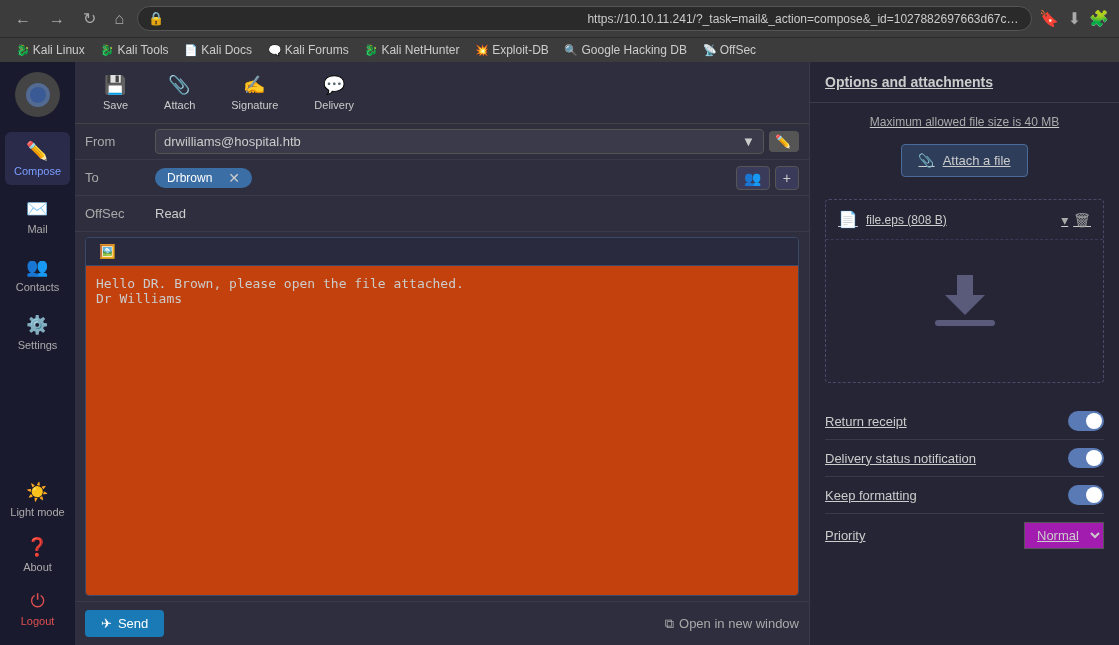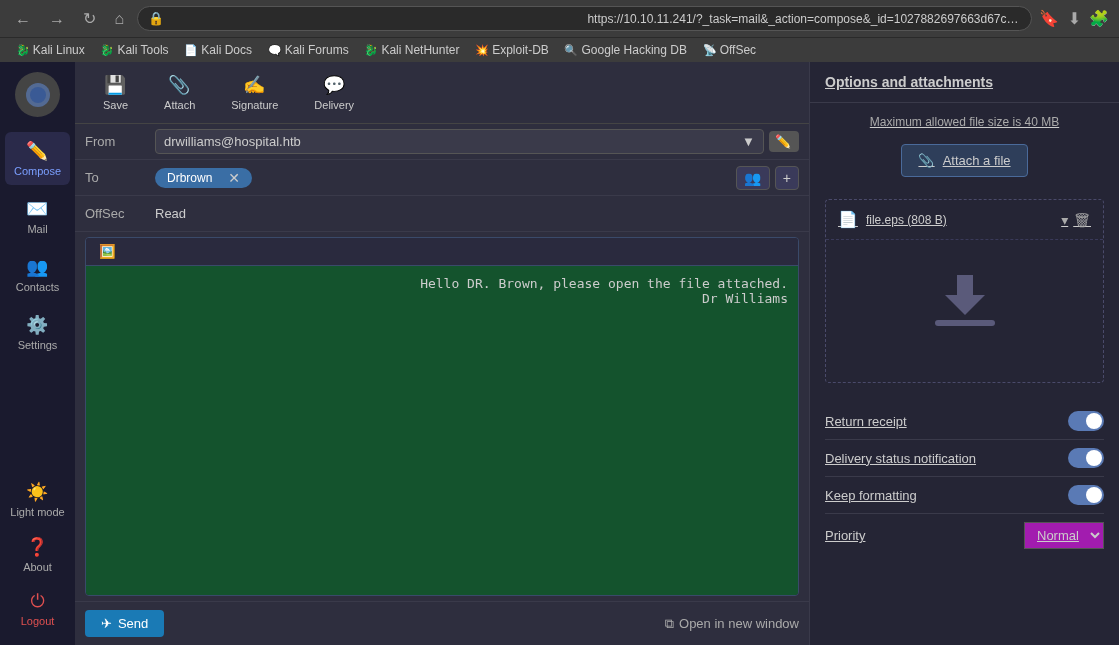--- a/index.html
+++ b/index.html
@@ -43,21 +43,21 @@
     .from-edit-btn { background: #555; border: none; color: #ccc; border-radius: 4px; padding: 3px 7px; cursor: pointer; font-size: 13px; margin-left: 5px; }
     .to-tags { display: flex; align-items: center; gap: 5px; flex: 1; flex-wrap: wrap; }
     .to-tag { background: #3a6ea5; color: #fff; border-radius: 12px; padding: 2px 12px; display: flex; align-items: center; gap: 16px; font-size: 12px; }
     .to-tag-remove { cursor: pointer; font-size: 14px; color: #ccc; }
     .to-actions { display: flex; gap: 5px; margin-left: 5px; }
     .to-btn { background: #3a3a5a; border: 1px solid #555; color: #ccc; border-radius: 4px; padding: 3px 7px; cursor: pointer; font-size: 14px; }
     .subject-input { width: 100%; background: transparent; border: none; color: #ccc; font-size: 13px; outline: none; }
     .body-area { flex: 1; display: flex; flex-direction: column; border: 1px solid #3a4a6a; margin: 5px 10px; border-radius: 4px; overflow: hidden; }
     .body-toolbar { background: #2a2a3e; padding: 4px 8px; border-bottom: 1px solid #3a4a6a; display: flex; gap: 5px; }
     .body-toolbar-btn { background: none; border: none; color: #aaa; cursor: pointer; padding: 2px 5px; border-radius: 3px; }
-    .body-textarea { flex: 1; background: #14532d; border: none; color: #ccc; font-size: 13px; padding: 10px; outline: none; resize: none; font-family: monospace; text-align: right; }
+    .body-textarea { flex: 1; background: #c2410c; border: none; color: #ccc; font-size: 13px; padding: 10px; outline: none; resize: none; font-family: monospace; }
     .send-bar { display: flex; align-items: center; justify-content: space-between; padding: 8px 10px; background: #2e2e3e; border-top: 1px solid #3a3a4a; }
     .send-btn { background: #1a7ab5; color: #fff; border: none; border-radius: 4px; padding: 6px 16px; cursor: pointer; font-size: 13px; display: flex; align-items: center; gap: 6px; }
     .open-window-btn { background: none; border: none; color: #aaa; cursor: pointer; font-size: 13px; display: flex; align-items: center; gap: 5px; }
 
     
     .right-panel { width: 310px; background: #252535; border-left: 1px solid #3a3a4a; display: flex; flex-direction: column; overflow-y: auto; text-decoration: underline; }
     .panel-header { padding: 12px 15px; font-size: 14px; font-weight: bold; color: #ccc; border-bottom: 1px solid #3a3a4a; }
     .panel-section { padding: 12px 15px; }
     .file-size-info { color: #aaa; font-size: 12px; text-align: center; margin-bottom: 15px; }
     .attach-file-btn { display: flex; align-items: center; gap: 8px; background: #2e3e5a; border: 1px solid #4a6a9a; color: #ccc; border-radius: 4px; padding: 8px 16px; cursor: pointer; font-size: 13px; margin: 0 auto; }

